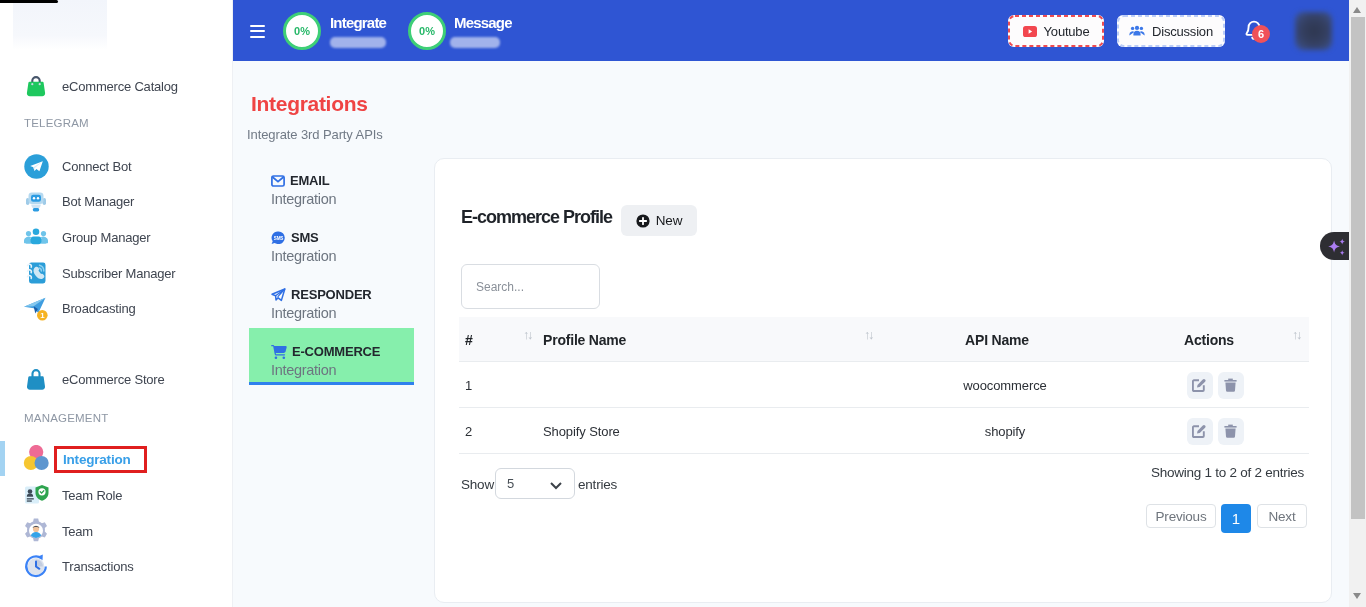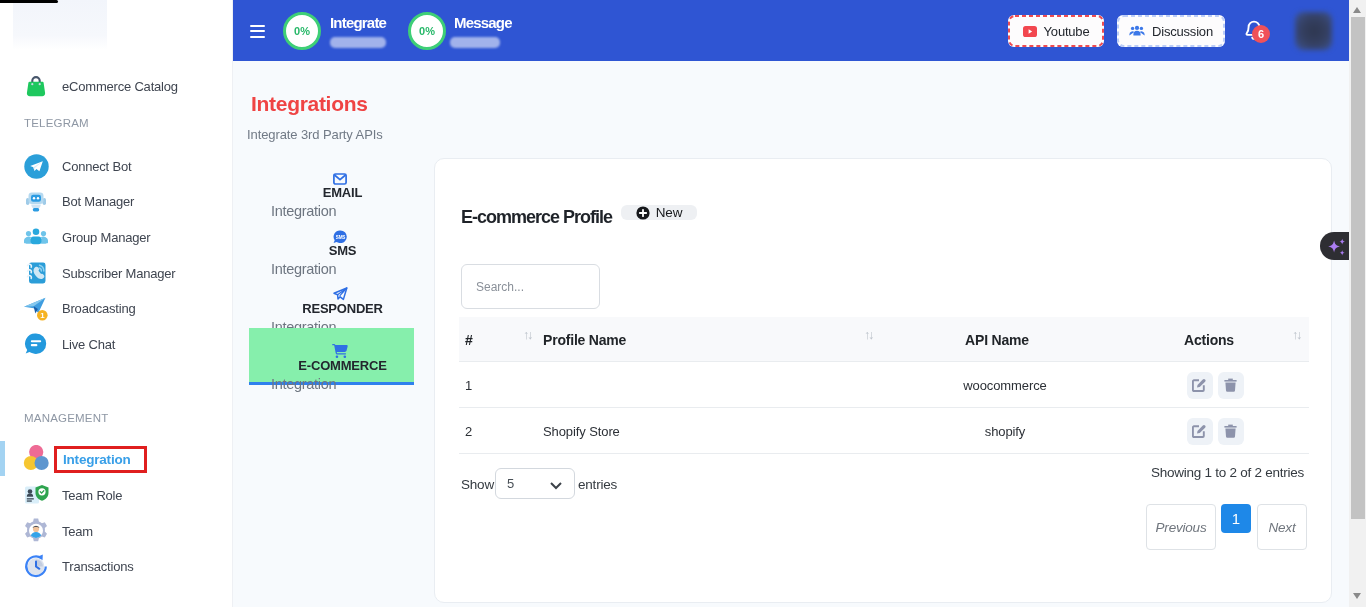--- a/index.html
+++ b/index.html
@@ -35,45 +35,45 @@
 
 
 #content { position:absolute; left:233px; top:61px; width:1116px; height:546px; background:#f7fafd; }
 #pgtitle { position:absolute; left:18px; top:31px; font-size:21px; letter-spacing:-0.3px; font-weight:bold; color:#ef4444; }
 #pgsub { position:absolute; left:14px; top:66px; font-size:13px; letter-spacing:-0.1px; color:#717a86; }
 
 
 #submenu { position:absolute; left:16px; top:96px; width:165px; }
 .smitem { position:relative; width:165px; height:57px; padding:16px 0 0 22px; }
 .smitem.active { background:#86efac; border-bottom:3px solid #2f80ed; height:57px; }
-.smtitle { display:flex; align-items:center; font-size:13px; letter-spacing:-0.2px; font-weight:bold; color:#23272e;flex-direction:column; }
+.smtitle { display:flex; align-items:center; font-size:13px; letter-spacing:-0.2px; font-weight:bold; color:#23272e; }
 .smtitle svg { margin-right:5px; }
 .smsub { font-size:14.5px; letter-spacing:-0.3px; color:#6d7580; margin-top:3px; }
 
 
 #card { position:absolute; left:201px; top:97px; width:898px; height:445px; background:#fff; border:1px solid #e9edf2; border-radius:10px; }
 #ctitle { position:absolute; left:26px; top:48px; font-size:18px; letter-spacing:-1px; font-weight:bold; color:#1f2329; }
-#newbtn { position:absolute; left:186px; top:46px; width:76px; height:15px; background:#eef0f3; border-radius:6px; display:flex; align-items:center; justify-content:center; font-size:13.5px; letter-spacing:-0.2px; color:#17191c; }
+#newbtn { position:absolute; left:186px; top:46px; width:76px; height:31px; background:#eef0f3; border-radius:6px; display:flex; align-items:center; justify-content:center; font-size:13.5px; letter-spacing:-0.2px; color:#17191c; }
 #search { position:absolute; left:26px; top:105px; width:139px; height:45px; border:1px solid #d9dde2; border-radius:6px; background:#fff; display:flex; align-items:center; }
 #search span { margin-left:14px; font-size:12px; color:#8a9099; }
 
 
 #thead { position:absolute; left:24px; top:158px; width:850px; height:45px; background:#f8f9fb; border-bottom:1px solid #e9ecef; }
 .th { position:absolute; top:0; height:45px; display:flex; align-items:center; font-size:14px; letter-spacing:-0.2px; font-weight:bold; color:#212529; }
 .sort { position:absolute; font-size:12.5px; color:#bcc2ca; letter-spacing:-2.2px; }
 .row { position:absolute; left:24px; width:850px; height:46px; border-bottom:1px solid #e9ecef; }
 .td { position:absolute; top:0; height:46px; display:flex; align-items:center; font-size:13px; letter-spacing:-0.1px; color:#2c3036; }
 .abtn { width:26px; height:27px; background:#eef2f7; border-radius:6px; display:inline-flex; align-items:center; justify-content:center; margin:0 2.5px; }
 
 
 #showrow { position:absolute; left:26px; top:311px; height:29px; display:flex; align-items:center; font-size:13.5px; letter-spacing:-0.2px; color:#343a40; }
 #select5 { position:absolute; left:34px; top:-2px; width:80px; height:31px; border:1px solid #d3d8de; border-radius:6px; background:#fff; font-size:13px; color:#495057; display:flex; align-items:center; padding-left:11px; }
 #showing { position:absolute; right:27px; top:306px; font-size:13.5px; letter-spacing:-0.25px; color:#343a40; }
 #pgn { position:absolute; top:345px; height:29px; }
-.pbtn { position:absolute; top:0; height:46px; background:#fff; border:1px solid #dee2e6; border-radius:4px; display:flex; align-items:center; justify-content:center; font-size:13.5px; letter-spacing:-0.2px; color:#6f757d;font-style:italic; }
+.pbtn { position:absolute; top:0; height:24px; background:#fff; border:1px solid #dee2e6; border-radius:4px; display:flex; align-items:center; justify-content:center; font-size:13.5px; letter-spacing:-0.2px; color:#6f757d; }
 #pg1 { position:absolute; top:0; height:29px; width:30px; background:#1e88e8; border-radius:4px; color:#fff; display:flex; align-items:center; justify-content:center; font-size:15px; }
 
 
 #aipill { position:absolute; left:1320px; top:232px; width:29px; height:28px; background:#2e2e33; border-radius:14px 0 0 14px; z-index:5; display:flex; align-items:center; justify-content:center; }
 
 
 #sbar { position:absolute; right:0; top:0; width:17px; height:607px; background:#f1f1f1; z-index:10; }
 #sthumb { position:absolute; left:1.5px; top:17px; width:14px; height:502px; background:#c3c3c3; }
 .sarr { position:absolute; left:4px; width:0; height:0; border-left:4.5px solid transparent; border-right:4.5px solid transparent; }
 </style>
@@ -156,29 +156,28 @@
         <svg width="28" height="26" viewBox="0 0 28 26">
       <path d="M2 11.8 L23.5 2.8 l-7.2 15.2 -4.6-4.8 z" fill="#3f9de0"></path>
       <path d="M2 11.8 L23.5 2.8 L11.7 11.2 z" fill="#85c8ee"></path>
       <path d="M11.7 11.2 l1.6 7.4 2.6-4.6 z" fill="#1b5ea8"></path>
       <circle cx="20.3" cy="20.3" r="5.3" fill="#f6b322"></circle>
       <text x="20.3" y="23.1" text-anchor="middle" font-size="7.8" font-weight="bold" fill="#fff" font-family="Liberation Sans">1</text>
     </svg>
       </div>
     <div class="mt">Broadcasting</div>
   </div>
-  <div class="mitem" style="top:327px;">
-    <div class="mi">
-        <svg width="24" height="24" viewBox="0 0 24 24">
-      <path d="M12 1.5 a10.2 10.2 0 0 1 0 20.4 c-2 0-4.5-.6-6.5-1.8 l-3.8 1.4 1.5-3.6 A10.2 10.2 0 0 1 12 1.5 z" fill="#2399dd"></path>
-      <rect x="6.8" y="8.2" width="10.4" height="2.1" rx="1" fill="#fff"></rect>
-      <rect x="6.8" y="12.1" width="6.6" height="2.1" rx="1" fill="#fff"></rect>
-    </svg>
-      </div>
-    <div class="mt">Live Chat</div>
+  <div class="mitem" style="top:362px;">
+    <div class="mi">
+        <svg width="24" height="26" viewBox="0 0 24 26">
+      <path d="M8.5 11 V7.6 a3.5 3.5 0 0 1 7 0 V11" fill="none" stroke="#1f8fc4" stroke-width="2.1" stroke-linecap="round"></path>
+      <path d="M5.5 10.2 h13 c.6 0 1.1.4 1.2 1 l1.3 9.2 a2.9 2.9 0 0 1 -2.9 3.3 H5.9 a2.9 2.9 0 0 1 -2.9 -3.3 l1.3-9.2 c.1-.6.6-1 1.2-1 z" fill="#1f8fc4"></path>
+    </svg>
+      </div>
+    <div class="mt">eCommerce Store</div>
   </div>
   <div class="slabel" style="top:412px;">MANAGEMENT</div>
   <div class="mitem" style="top:441px;">
     <div class="mi">
         <svg width="26" height="26" viewBox="0 0 26 26">
       <circle cx="13.2" cy="7" r="7.1" fill="#ee6b95"></circle>
       <circle cx="7.9" cy="18" r="7.1" fill="#f6c631"></circle>
       <circle cx="18.6" cy="18" r="7.1" fill="#5e96cf"></circle>
     </svg>
       </div>

